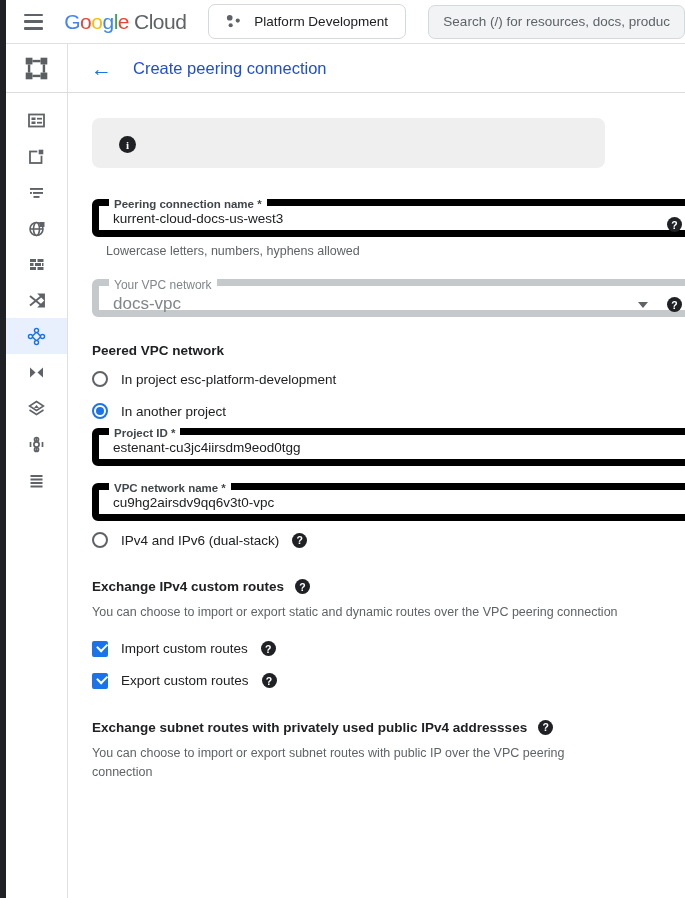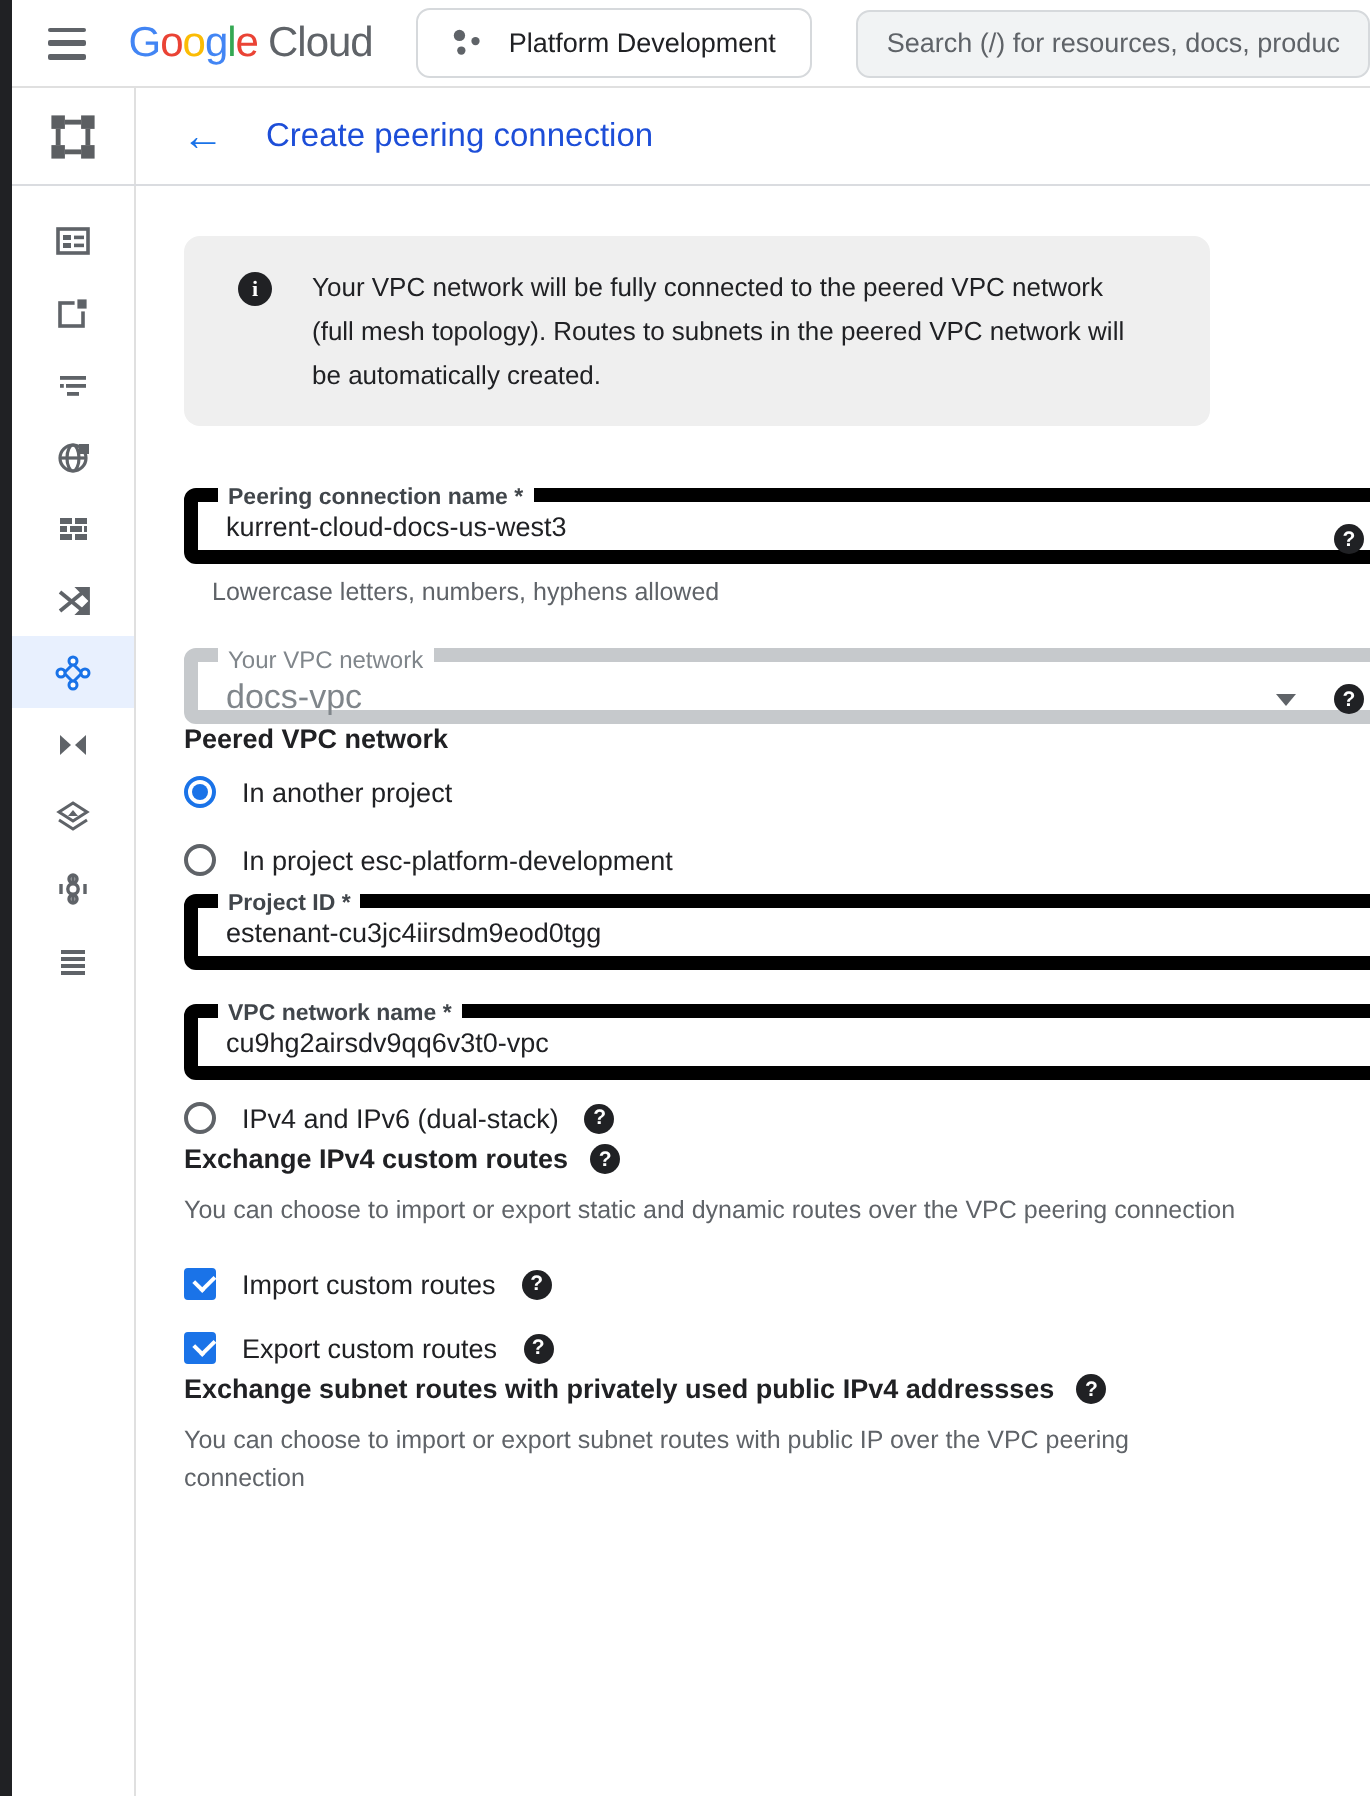--- a/index.html
+++ b/index.html
@@ -64,21 +64,21 @@
   .choice-row { display:flex; align-items:center; height:26px; margin-top:6px; cursor:pointer; }
   .radio { flex:none; width:16px; height:16px; border-radius:50%; border:2px solid #5f6368; margin-right:13px; position:relative; }
   .radio.on { border-color:#1a73e8; }
   .radio.on::after { content:""; position:absolute; left:2px; top:2px; width:8px; height:8px; border-radius:50%; background:#1a73e8; }
   .checkbox { flex:none; width:16px; height:16px; border-radius:2px; border:2px solid #5f6368; margin-right:13px; position:relative; background:#fff; }
   .checkbox.on { background:#1a73e8; border-color:#1a73e8; }
   .checkbox.on::after { content:""; position:absolute; left:2.5px; top:0.5px; width:8px; height:4.5px; border-left:2px solid #fff; border-bottom:2px solid #fff; transform:rotate(-45deg); }
   .choice-label { font-size:13.5px; color:#202124; }
   .choice-row .help-badge { margin-left:13px; }
 
-  .mt8{margin-top:8px;} .mt22{margin-top:4px;} .mt26{} .mt14{margin-top:14px;}
+  .mt8{margin-top:8px;} .mt22{margin-top:4px;} .mt26{margin-top:26px;} .mt14{margin-top:14px;}
   .gap17{height:17px;}
   .wrap478{max-width:478px;}
 </style>
 </head>
 <body>
 
 <div class="black-strip"></div>
 
 <div class="topbar">
   <div class="hamburger">
@@ -265,47 +265,46 @@
           </g>
         </svg>
       </span>
     </div>
 </div>
 
 <div class="content">
 
   <div class="info-box">
     <div class="info-icon">i</div>
-    <div class="info-text">Your VPC network will be fully connected to the peered VPC network (full mesh topology). Routes to subnets in the peered VPC network will be automatically created.</div>
   </div>
 
   <div class="md-field">
     <span class="flabel">Peering connection name *</span>
     <input type="text" value="kurrent-cloud-docs-us-west3" style="">
     <span class="help-badge">?</span>
   </div>
   <div class="helper-text">Lowercase letters, numbers, hyphens allowed</div>
 
   <div class="md-field disabled">
     <span class="flabel">Your VPC network</span>
     <div class="sel-value">docs-vpc</div>
     <span class="caret"></span>
     <span class="help-badge">?</span>
   </div>
 
   <div class="section-heading mt26">
     <span>Peered VPC network</span>
   </div>
+  <div class="choice-row mt8">
+    <span class="radio"></span>
+    <span class="choice-label">In project esc-platform-development</span>
+  </div>
   <div class="choice-row">
     <span class="radio on"></span>
     <span class="choice-label">In another project</span>
-  </div>
-  <div class="choice-row mt8">
-    <span class="radio"></span>
-    <span class="choice-label">In project esc-platform-development</span>
   </div>
 
   <div class="md-field mt22">
     <span class="flabel">Project ID *</span>
     <input type="text" value="estenant-cu3jc4iirsdm9eod0tgg" style="">
   </div>
   <div class="gap17"></div>
   <div class="md-field">
     <span class="flabel">VPC network name *</span>
     <input type="text" value="cu9hg2airsdv9qq6v3t0-vpc" style="">

